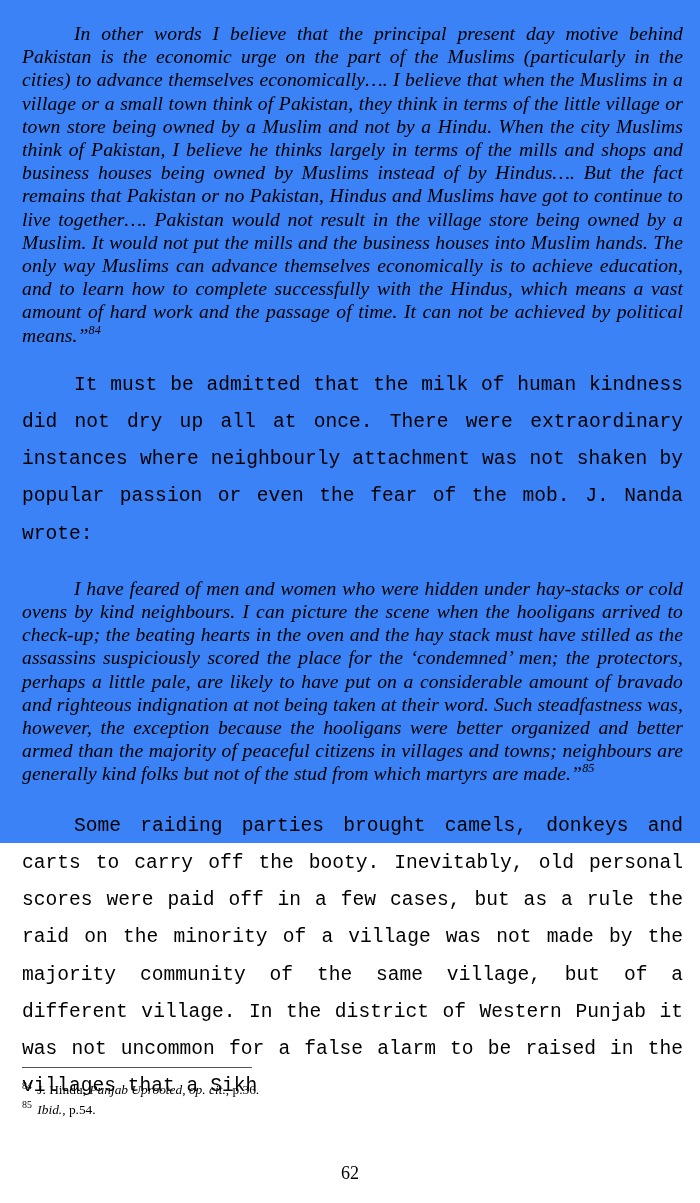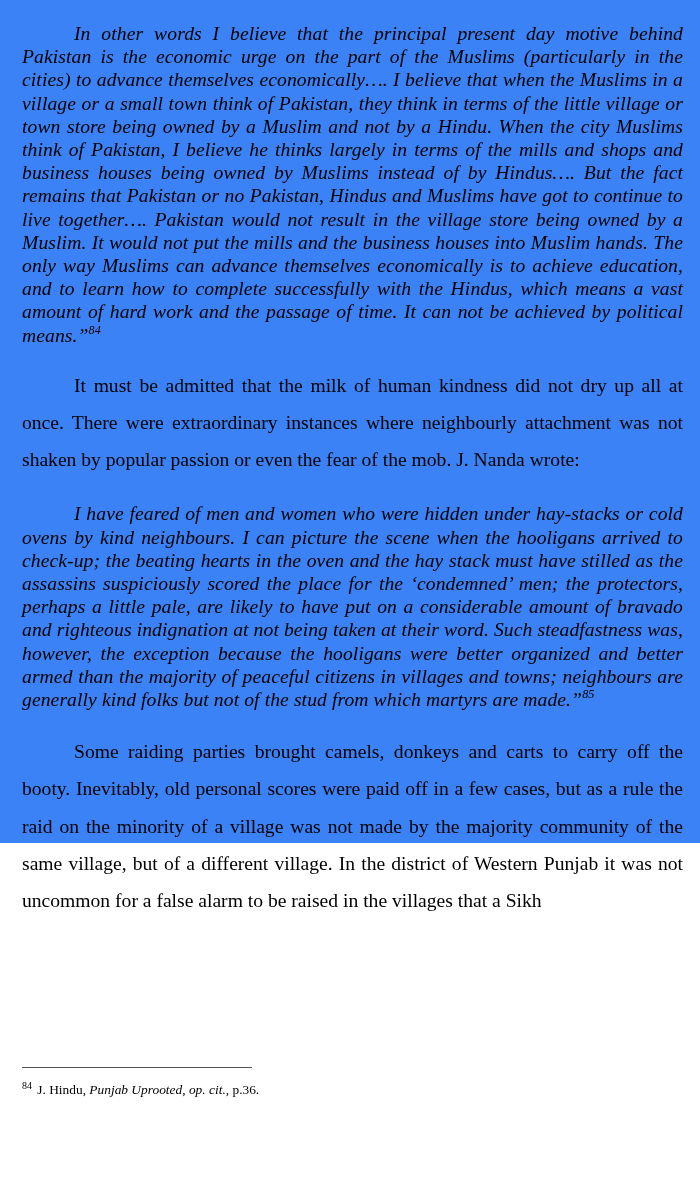--- a/index.html
+++ b/index.html
@@ -47,20 +47,21 @@
 
   
   .body-para {
     font-style: normal;
     font-size: 19.6px;
     line-height: 37.2px;
     text-align: justify;
     text-justify: inter-word;
     text-indent: 52px;
     margin: 0;
+    font-family: Liberation Mono, monospace;
   }
 
   .gap-a { height: 20px; }
   .gap-b { height: 14px; }
   .gap-c { height: 22px; }
 
   sup {
     font-size: 0.62em;
     vertical-align: super;
     line-height: 0;
@@ -126,16 +127,18 @@
 
     <p class="body-para">Some raiding parties brought camels, donkeys and carts to carry off the booty. Inevitably, old personal scores were paid off in a few cases, but as a rule the raid on the minority of a village was not made by the majority community of the same village, but of a different village. In the district of Western Punjab it was not uncommon for a false alarm to be raised in the villages that a Sikh</p>
 
   </div>
 
   <div class="footnote-rule"></div>
 
   <div class="footnotes">
     <p class="footnote"><sup>84</sup><span> J. Hindu, </span><span class="fn-italic">Punjab Uprooted</span><span>, </span><span class="fn-italic">op. cit.</span><span>, p.36.</span></p>
 
+    <p class="footnote"><sup>85</sup><span> </span><span class="fn-italic">Ibid.</span><span></span><span class="fn-italic"></span><span>, p.54.</span></p>
   </div>
 
+  <div class="page-number">62</div>
 
 </div>
 
 </body></html>

